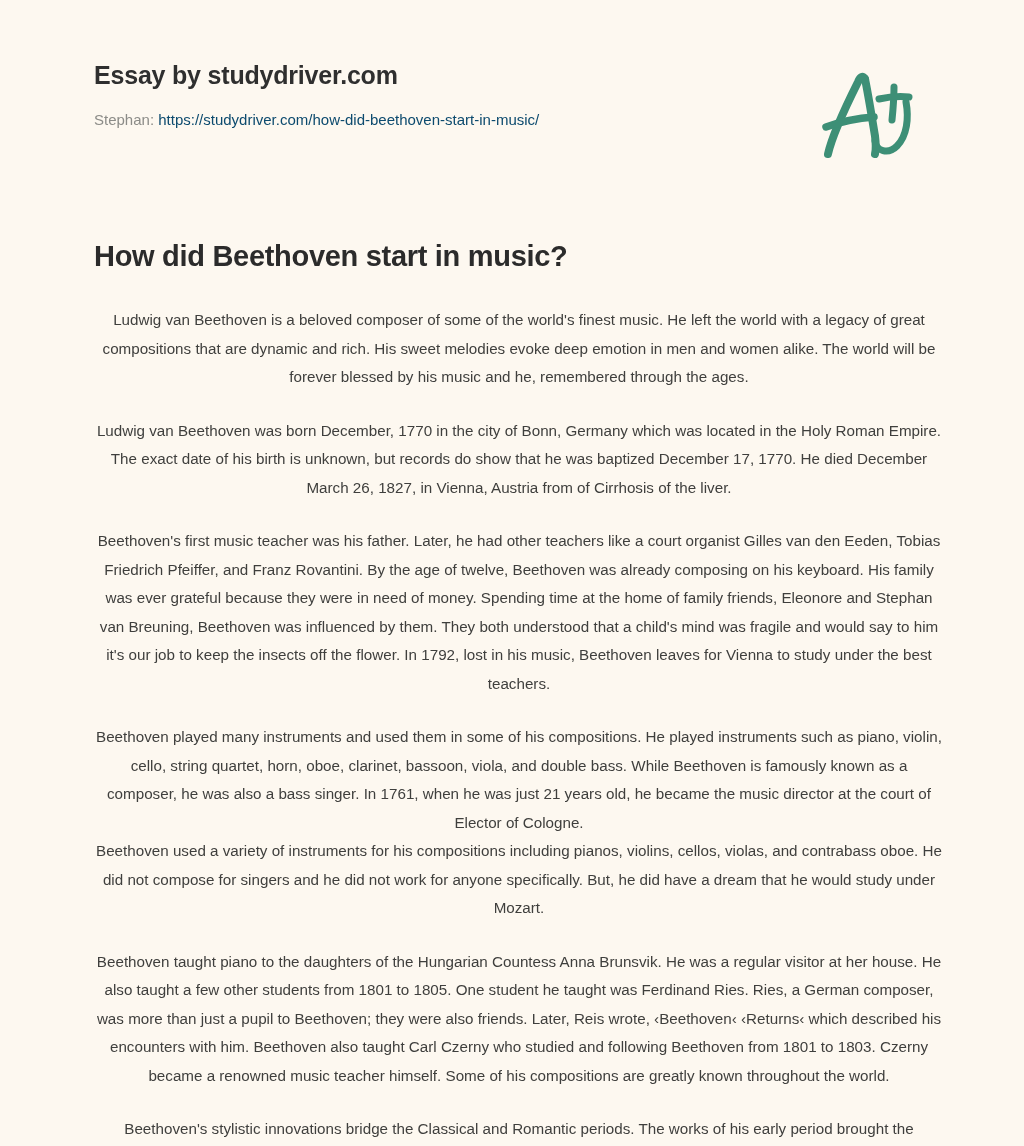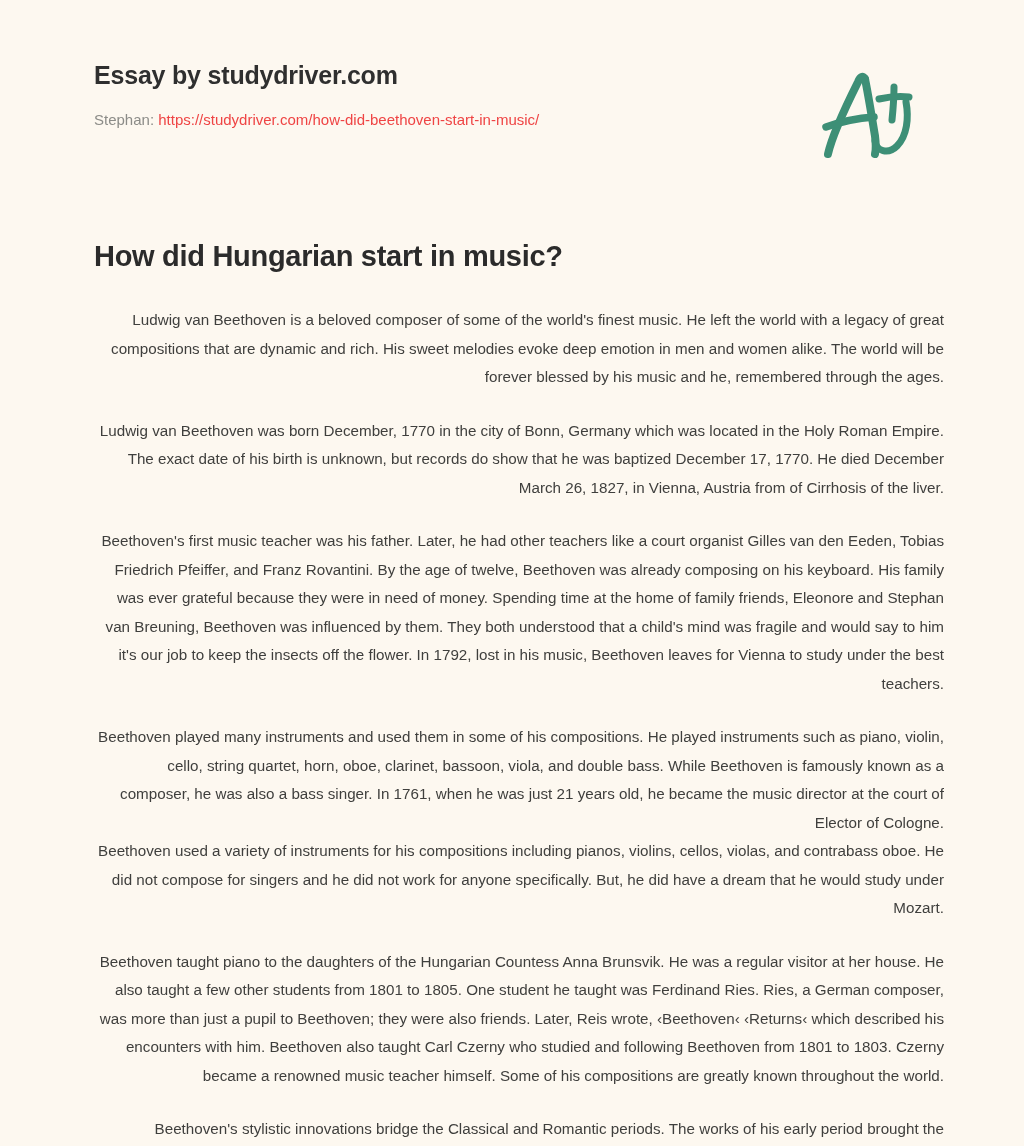--- a/index.html
+++ b/index.html
@@ -55,21 +55,21 @@
     margin: 0;
     padding-top: 21px;
     font-size: 15px;
     line-height: 1.2;
     white-space: nowrap;
   }
   .source-label {
     color: #8c8c88;
   }
   .source-url {
-    color: #ef4444;
+    color: #0c4a6e;
     text-decoration: none;
   }
 
   .logo {
     position: absolute;
     left: 812px;
     top: 66px;
     width: 104px;
     height: 96px;
   }
@@ -95,21 +95,21 @@
 
   .body-copy {
     padding-top: 32px;
   }
 
   .body-copy p {
     margin: 0 0 25px 0;
     font-size: 15.2px;
     line-height: 28.5px;
     color: #3f3f3d;
-    text-align: right;
+    text-align: center;
     hyphens: none;
   }
   .body-copy p:last-child { margin-bottom: 0; }
 </style>
 </head>
 <body>
 
 <div class="page">
 
   <div class="header">
@@ -137,21 +137,21 @@
 
           <path d="M67 33 C 76 31, 88 30, 97 31" stroke-width="7"></path>
 
           <path d="M94 36 C 97 52, 95 70, 85 80 C 76 89, 64 85, 63 75" stroke-width="7"></path>
         </g>
       </svg>
     </div>
   </div>
 
   <div class="article">
-    <h1 class="article-title">How did Hungarian start in music?</h1>
+    <h1 class="article-title">How did Beethoven start in music?</h1>
 
     <div class="body-copy">
       <p>Ludwig van Beethoven is a beloved composer of some of the world's finest music. He left the world with a legacy of great compositions that are dynamic and rich. His sweet melodies evoke deep emotion in men and women alike. The world will be forever blessed by his music and he, remembered through the ages.</p>
       <p>Ludwig van Beethoven was born December, 1770 in the city of Bonn, Germany which was located in the Holy Roman Empire. The exact date of his birth is unknown, but records do show that he was baptized December 17, 1770. He died December March 26, 1827, in Vienna, Austria from of Cirrhosis of the liver.</p>
       <p>Beethoven's first music teacher was his father. Later, he had other teachers like a court organist Gilles van den Eeden, Tobias Friedrich Pfeiffer, and Franz Rovantini. By the age of twelve, Beethoven was already composing on his keyboard. His family was ever grateful because they were in need of money. Spending time at the home of family friends, Eleonore and Stephan van Breuning, Beethoven was influenced by them. They both understood that a child's mind was fragile and would say to him it's our job to keep the insects off the flower. In 1792, lost in his music, Beethoven leaves for Vienna to study under the best teachers.</p>
       <p>Beethoven played many instruments and used them in some of his compositions. He played instruments such as piano, violin, cello, string quartet, horn, oboe, clarinet, bassoon, viola, and double bass. While Beethoven is famously known as a composer, he was also a bass singer. In 1761, when he was just 21 years old, he became the music director at the court of Elector of Cologne.<br>Beethoven used a variety of instruments for his compositions including pianos, violins, cellos, violas, and contrabass oboe. He did not compose for singers and he did not work for anyone specifically. But, he did have a dream that he would study under Mozart.</p>
       <p>Beethoven taught piano to the daughters of the Hungarian Countess Anna Brunsvik. He was a regular visitor at her house. He also taught a few other students from 1801 to 1805. One student he taught was Ferdinand Ries. Ries, a German composer, was more than just a pupil to Beethoven; they were also friends. Later, Reis wrote, ‹Beethoven‹ ‹Returns‹ which described his encounters with him. Beethoven also taught Carl Czerny who studied and following Beethoven from 1801 to 1803. Czerny became a renowned music teacher himself. Some of his compositions are greatly known throughout the world.</p>
       <p>Beethoven's stylistic innovations bridge the Classical and Romantic periods. The works of his early period brought the classical style to its highest level becoming more formal, structural, and harmonic. He also began another trend where he would move the center of the sound downwards in the orchestra, to the violas and the lower register of the violins and cellos, giving the music a heavier and duller feel than Haydn or Mozart.</p>
 
     </div>

